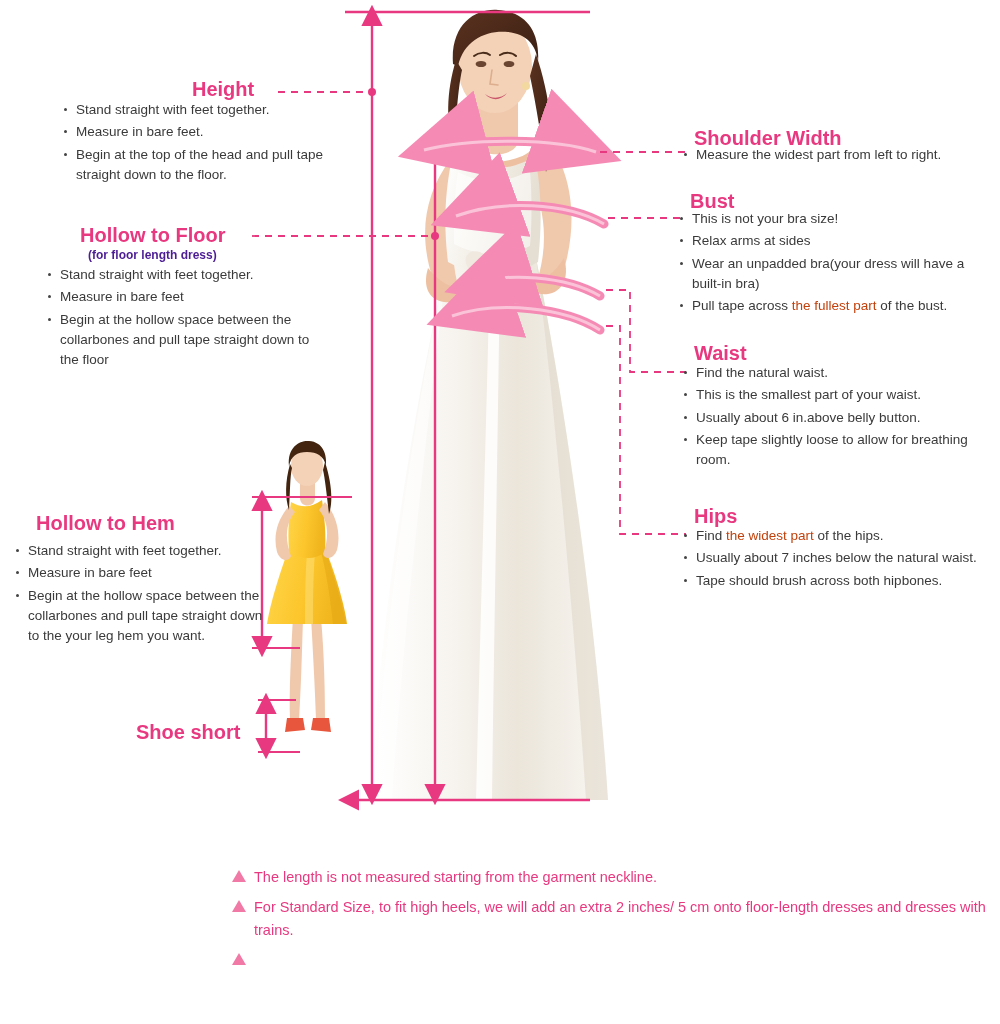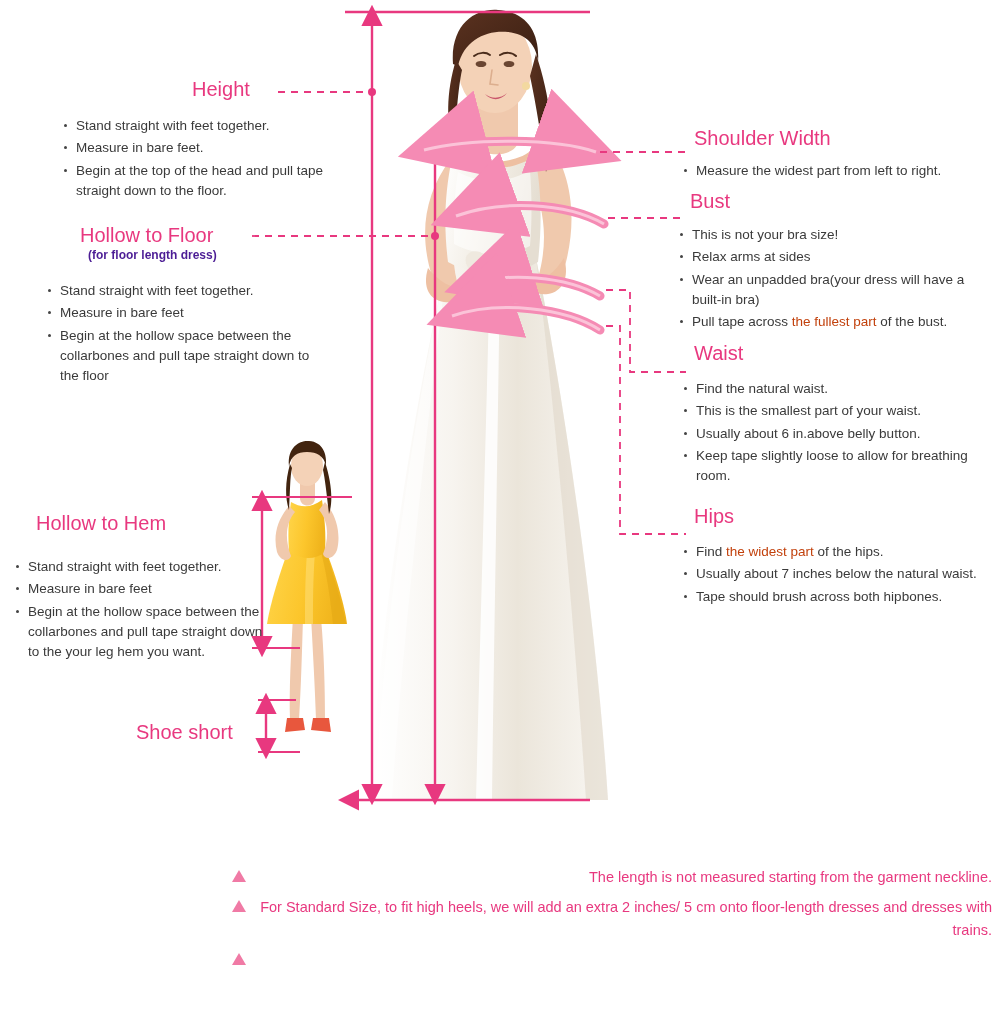--- a/index.html
+++ b/index.html
@@ -25,37 +25,36 @@
   .figure-main {
     left: 340px; top: 0px; width: 300px; height: 810px;
   }
   .figure-small {
     left: 245px; top: 440px; width: 120px; height: 320px;
   }
 
   
   .heading {
     color: #e8387f;
-    font-weight: normal;
+    font-weight: bold;
     font-size: 20px;
     white-space: nowrap;
   }
   .subheading {
     color: #4c1d95;
     font-size: 12px;
     font-weight: bold;
     white-space: nowrap;
   }
 
   
   .bullets {
     color: #3a3a3a;
     font-size: 13.5px;
     line-height: 1.5;
-    margin-top: 16px;
   }
   .bullets ul {
     margin: 0;
     padding: 0;
     list-style: none;
   }
   .bullets li {
     position: relative;
     padding-left: 14px;
     margin-bottom: 2px;
@@ -75,21 +74,20 @@
   .notes {
     left: 232px; top: 866px; width: 760px;
     color: #e8387f;
     font-size: 14.5px;
     line-height: 1.55;
   }
   .note-row {
     position: relative;
     padding-left: 22px;
     margin-bottom: 8px;
-    text-align: right;
   }
   .note-tri {
     position: absolute;
     left: 0; top: 4px;
     width: 0; height: 0;
     border-left: 7px solid transparent;
     border-right: 7px solid transparent;
     border-bottom: 12px solid #f07aa5;
   }
 

